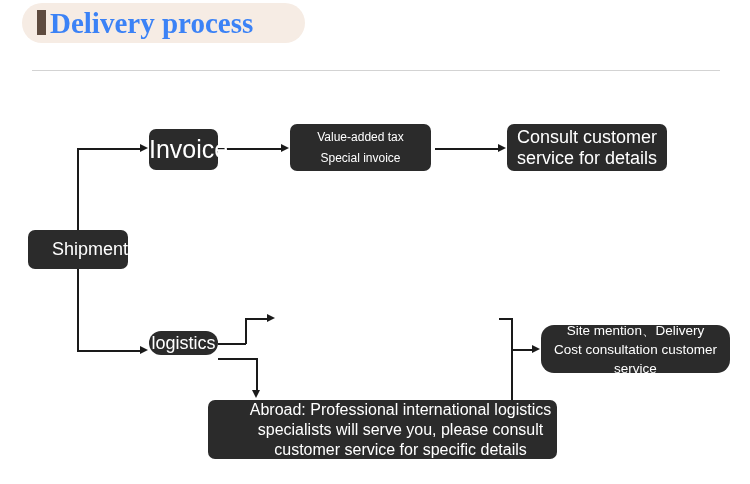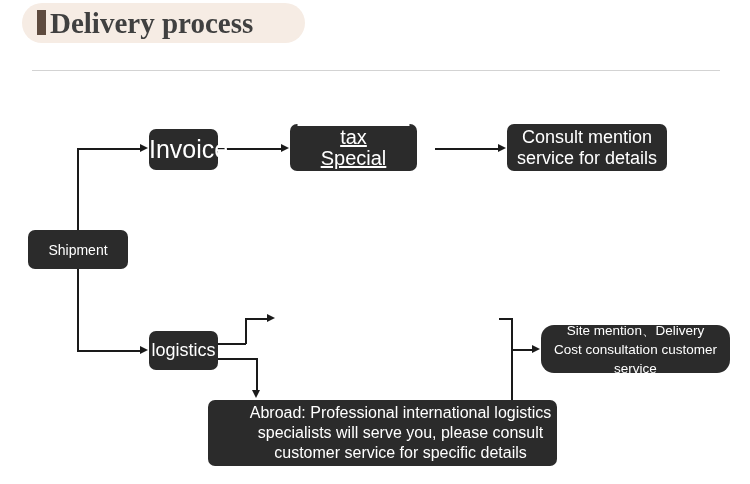--- a/index.html
+++ b/index.html
@@ -40,21 +40,21 @@
   }
   .header-title {
     position: absolute;
     left: 50px;
     top: 4px;
     height: 38px;
     line-height: 38px;
     font-family: "Liberation Serif", serif;
     font-weight: bold;
     font-size: 29px;
-    color: #404040;
+    color: #3b82f6;
     letter-spacing: 0px;
     white-space: nowrap;
   }
   .divider {
     position: absolute;
     left: 32px;
     top: 70px;
     width: 688px;
     height: 1px;
     background: #d3d3d3;
@@ -74,44 +74,46 @@
     z-index: 3;
   }
   .node span {
     display: block;
     width: 100%;
     white-space: pre-line;
   }
 
   #node-shipment {
     left: 28px; top: 230px; width: 100px; height: 39px;
-    font-size: 14px;
+    font-size: 18px;
+    text-align: right;
   }
   #node-invoice {
     left: 149px; top: 129px; width: 69px; height: 41px;
     font-size: 25px;
   }
   #node-vat {
-    left: 290px; top: 124px; width: 127px; height: 47px;
-    font-size: 20px; line-height: 21px; text-decoration: underline;
+    left: 290px; top: 124px; width: 141px; height: 47px;
+    font-size: 12px; line-height: 21px;
   }
   #node-consult {
     left: 507px; top: 124px; width: 160px; height: 47px;
     font-size: 18px; line-height: 21px;
   }
   #node-logistics {
-    left: 149px; top: 331px; width: 69px; height: 39px;
+    left: 149px; top: 331px; width: 69px; height: 24px;
     font-size: 18px;
+    border-radius: 15px;
   }
   #node-domestic {
     left: 276px; top: 292px; width: 223px; height: 41px;
     font-size: 14px; line-height: 18px;
   }
   #node-abroad {
-    left: 208px; top: 400px; width: 349px; height: 66px;
+    left: 208px; top: 400px; width: 349px; height: 59px;
     font-size: 16px; line-height: 20px; padding-left: 36px;
   }
   #node-site {
     left: 541px; top: 325px; width: 189px; height: 48px;
     font-size: 13.5px; line-height: 19px; border-radius: 13px;
   }
 
   
   .line {
     position: absolute;
@@ -184,21 +186,21 @@
   <div class="node" id="node-invoice">
     <span>Invoice</span>
   </div>
 
   <div class="node" id="node-vat">
     <span>Value-added tax
 Special invoice</span>
   </div>
 
   <div class="node" id="node-consult">
-    <span>Consult mention
+    <span>Consult customer
 service for details</span>
   </div>
 
   <div class="node" id="node-logistics">
     <span>logistics</span>
   </div>
 
 
   <div class="node" id="node-abroad">
     <span>Abroad: Professional international logistics

